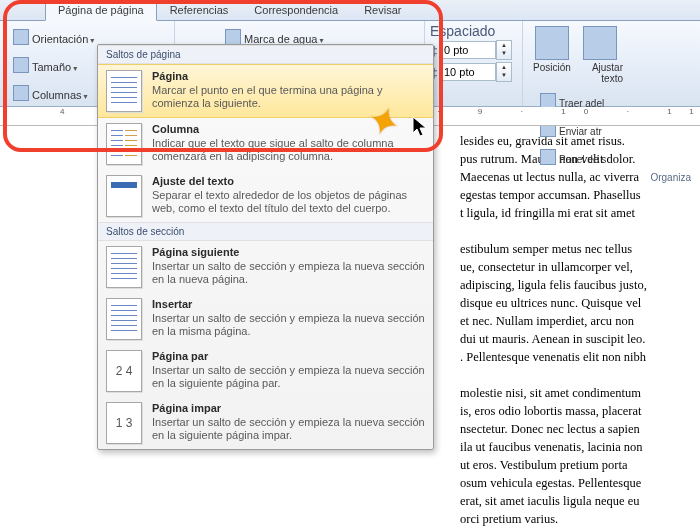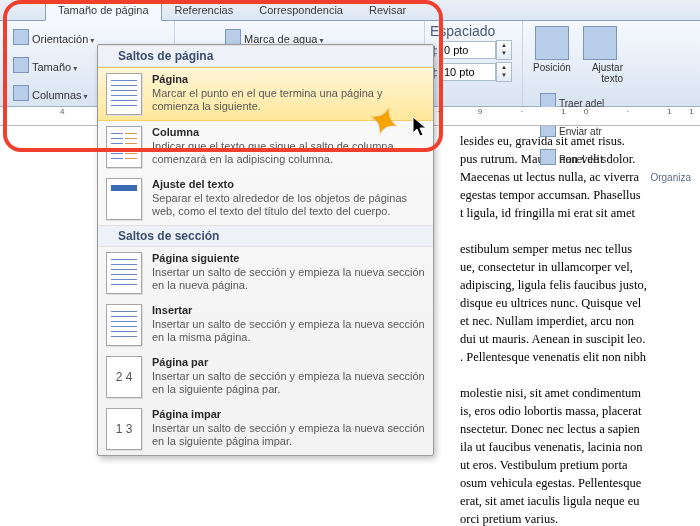--- a/index.html
+++ b/index.html
@@ -17,21 +17,21 @@
   .bigbtn{display:flex;flex-direction:column;align-items:center;width:46px;padding:3px 1px;font-size:10px;text-align:right;line-height:11px}
   .bigico{width:32px;height:32px;background:#b8cde8;border:1px solid #7a96bf;margin-bottom:2px}
   .spin{display:flex;align-items:center;margin:1px 0}
   .spin .lab{width:8px;text-align:center;font-size:13px;color:#4a5a78;margin-right:2px}
   .spin input{width:48px;height:16px;font-size:11px;border:1px solid #abc;padding:0 3px}
   .spin .ud{width:14px;height:18px;border:1px solid #abc;background:linear-gradient(#fff,#e3ebf5);display:flex;flex-direction:column;font-size:6px;text-align:center;line-height:8px}
   .ruler{height:18px;background:#fff;border-bottom:1px solid #bbb;font-size:8px;color:#5a5a5a;position:relative;overflow:hidden;padding-left:60px;letter-spacing:18px;white-space:nowrap}
   .doc{background:#fff;padding:6px 10px 6px 460px;font-family:'Times New Roman',serif;font-size:12.5px;line-height:18px;color:#000;height:400px}
   
   .menu{position:absolute;left:97px;top:44px;width:335px;background:linear-gradient(#fafafa,#f2f2f2);border:1px solid #9b9b9b;border-radius:2px;box-shadow:2px 3px 6px rgba(0,0,0,0.25);z-index:10}
-  .mhdr{background:#eef2f8;color:#3b4e6f;font-weight:bold;padding:3px 20px;border-top:1px solid #e1e1e1;border-bottom:1px solid #e1e1e1;font-size:12px}
+  .mhdr{background:#eef2f8;color:#3b4e6f;font-weight:normal;padding:3px 8px;border-top:1px solid #e1e1e1;border-bottom:1px solid #e1e1e1;font-size:10px}
   .mitem{display:flex;padding:5px 8px;gap:10px}
   .mitem.hl{background:linear-gradient(#fff6d8,#ffe79b);border-top:1px solid #f2ce68;border-bottom:1px solid #f2ce68}
   .thumb{width:34px;height:40px;background:#fff;border:1px solid #a7a7a7;flex:none;position:relative;box-shadow:1px 1px 0 #ddd}
   .thumb::after{content:"";position:absolute;left:4px;right:4px;top:6px;bottom:6px;background:repeating-linear-gradient(#6a88c7 0 1px,transparent 1px 5px)}
   .thumb.col::after{background:repeating-linear-gradient(#6a88c7 0 1px,transparent 1px 5px);width:12px}
   .thumb.col::before{content:"";position:absolute;right:4px;top:6px;bottom:6px;width:12px;background:repeating-linear-gradient(#d69b46 0 1px,transparent 1px 5px)}
   .thumb.wrap::after{background:linear-gradient(#3b6cb3,#3b6cb3);height:6px}
   .thumb.num{font-size:12px;color:#555;text-align:center;line-height:40px;font-family:sans-serif}
   .thumb.num::after{display:none}
   .mtext{flex:1}
@@ -39,21 +39,21 @@
   .mdesc{color:#595959;font-size:11px;line-height:13px}
   
   .frame{position:absolute;left:3px;top:0;width:432px;height:144px;border:4px solid #f13f2d;border-radius:18px;pointer-events:none;z-index:20}
   .cursor{position:absolute;left:412px;top:116px;z-index:25;font-size:18px;color:#000}
   .spark{position:absolute;left:368px;top:100px;z-index:22;color:#f5a300;font-size:38px;transform:rotate(20deg);text-shadow:0 0 2px #c96e00}
 </style>
 </head>
 <body>
 
 <div class="tabbar">
-  <div class="tab active">Tamaño de página</div>
+  <div class="tab active">Página de página</div>
   <div class="tab">Referencias</div>
   <div class="tab">Correspondencia</div>
   <div class="tab">Revisar</div>
 </div>
 
 <div class="ribbon">
   <div class="grp" style="width:175px">
     <div class="grp-top" style="flex-direction:column">
       <div class="rbtn">
           <span class="ico"></span>

